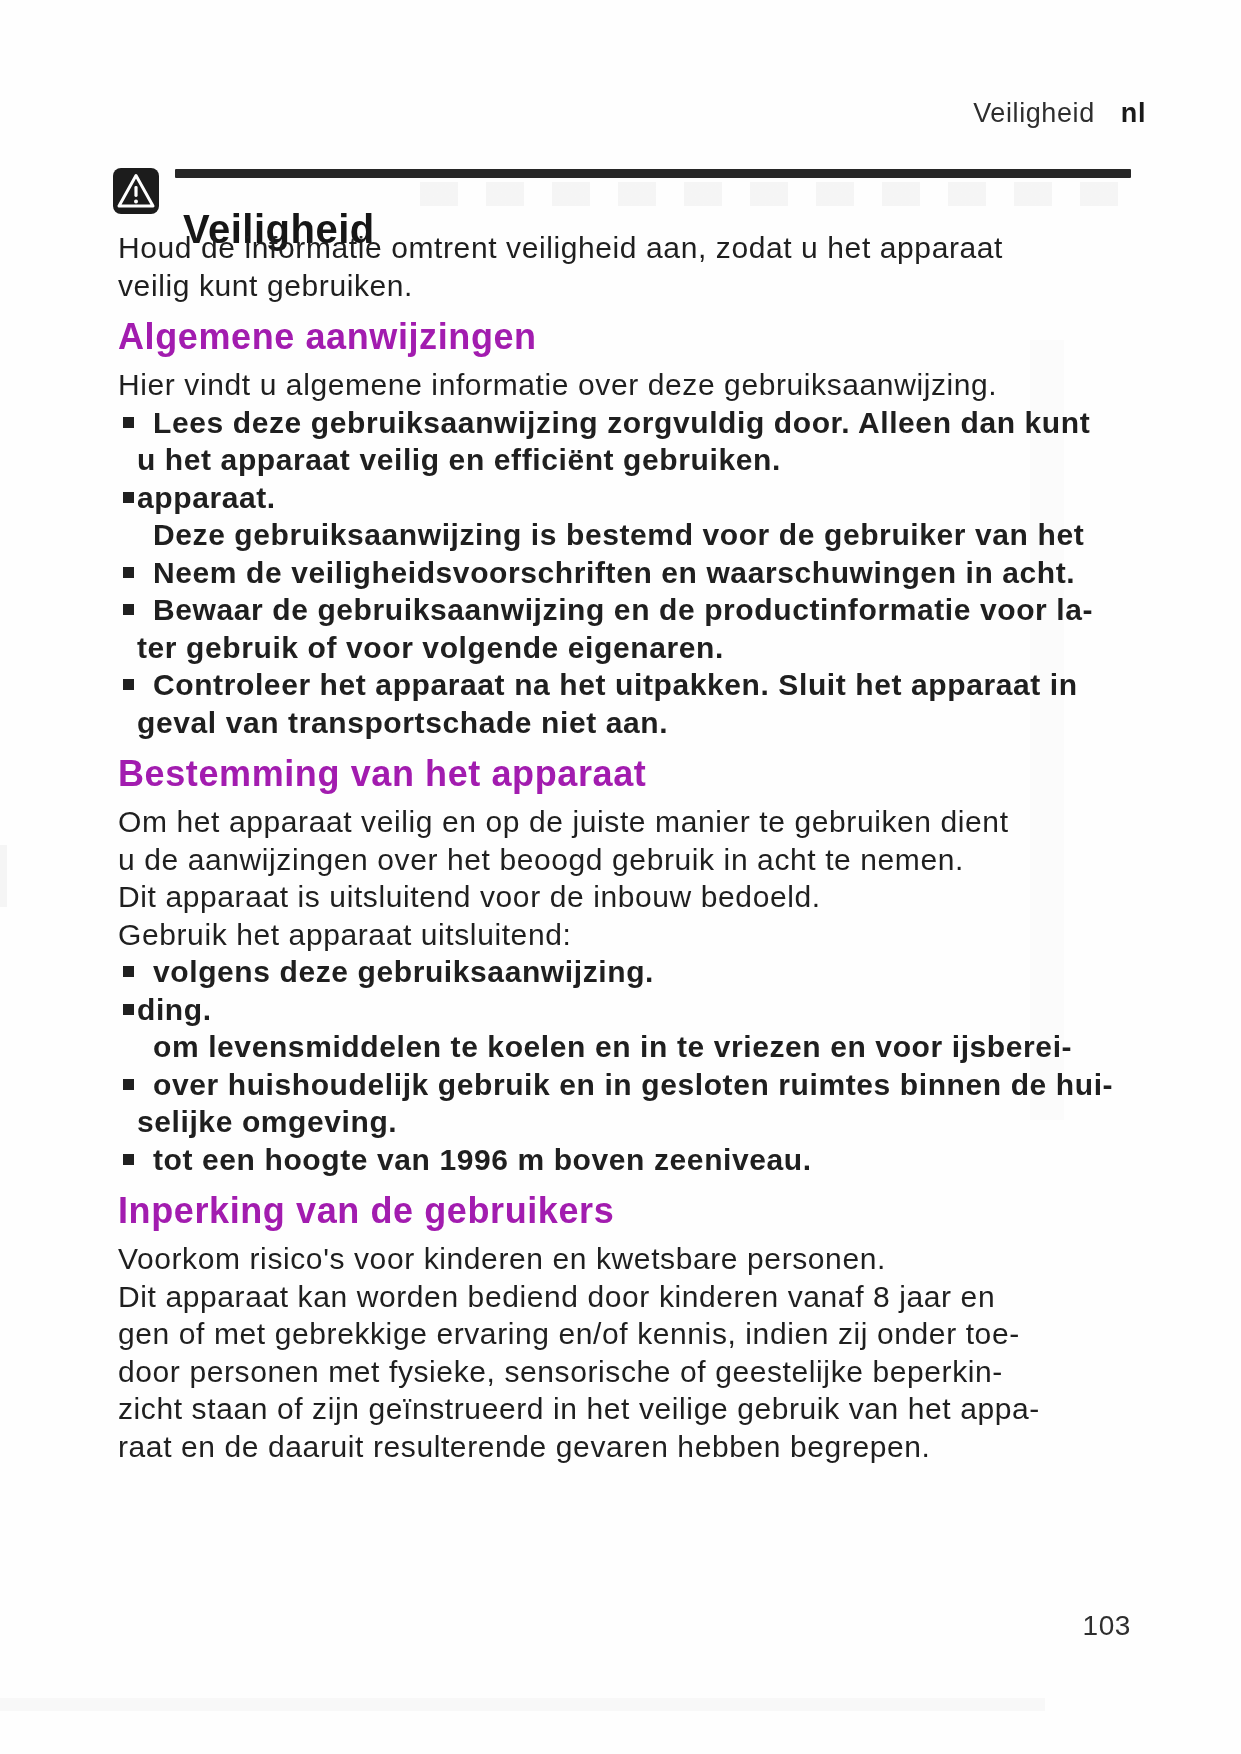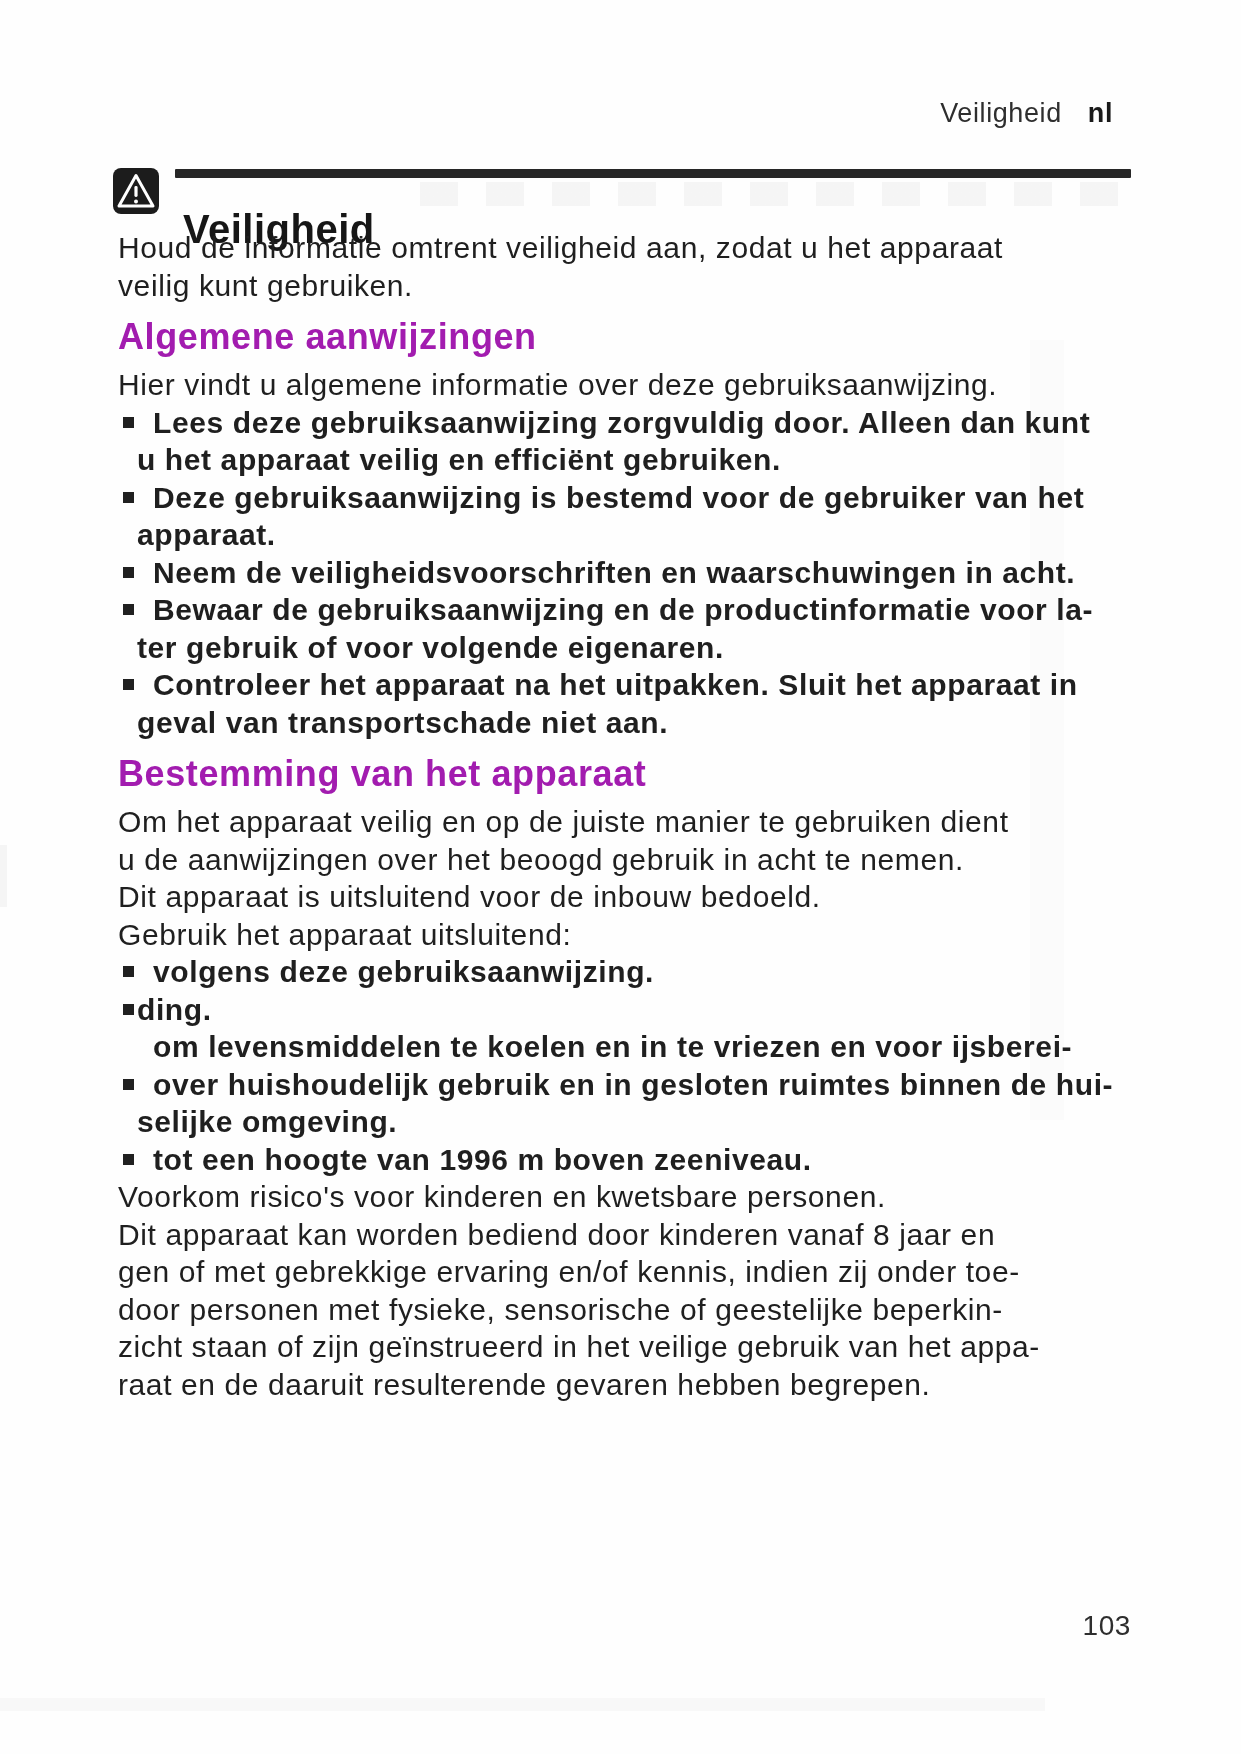--- a/index.html
+++ b/index.html
@@ -8,21 +8,21 @@
     width:1241px; height:1754px;
     margin:0 auto;
     background:#fefefe;
     overflow:hidden;
     font-family:"Liberation Sans","DejaVu Sans",sans-serif;
     color:#1f1f1f;
     -webkit-font-smoothing:antialiased;
   }
   
   .running-header {
-    position:absolute; top:97px; right:128px;
+    position:absolute; top:97px; right:95px;
     font-size:27px; line-height:32px; color:#2e2e2e;
     letter-spacing:0.6px; white-space:nowrap;
   }
   .running-header .lang { font-weight:700; margin-left:26px; color:#1a1a1a; }
 
   
   .icon-badge { position:absolute; left:112px; top:167px; width:48px; height:48px; }
   .chapter-rule {
     position:absolute; left:175px; top:169px;
     width:956px; height:9px; background:#272727; border-radius:1px;
@@ -104,22 +104,22 @@
     <h2 class="sub">Algemene aanwijzingen</h2>
     <div class="ln">Hier vindt u algemene informatie over deze gebruiksaanwijzing.</div>
     <ul class="blist">
       <li>
         <span class="sq"></span>
         <div class="ln first">Lees deze gebruiksaanwijzing zorgvuldig door. Alleen dan kunt</div>
         <div class="ln">u het apparaat veilig en efficiënt gebruiken.</div>
       </li>
       <li>
         <span class="sq"></span>
+        <div class="ln">apparaat.</div>
         <div class="ln first">Deze gebruiksaanwijzing is bestemd voor de gebruiker van het</div>
-        <div class="ln">apparaat.</div>
       </li>
       <li>
         <span class="sq"></span>
         <div class="ln first">Neem de veiligheidsvoorschriften en waarschuwingen in acht.</div>
       </li>
       <li>
         <span class="sq"></span>
         <div class="ln first">Bewaar de gebruiksaanwijzing en de productinformatie voor la-</div>
         <div class="ln">ter gebruik of voor volgende eigenaren.</div>
       </li>
@@ -149,20 +149,21 @@
         <span class="sq"></span>
         <div class="ln first">over huishoudelijk gebruik en in gesloten ruimtes binnen de hui-</div>
         <div class="ln">selijke omgeving.</div>
       </li>
       <li>
         <span class="sq"></span>
         <div class="ln first">tot een hoogte van 1996 m boven zeeniveau.</div>
       </li>
     </ul>
 
+    <h2 class="sub">Inperking van de gebruikers</h2>
     <div class="ln">Voorkom risico's voor kinderen en kwetsbare personen.</div>
     <div class="ln">Dit apparaat kan worden bediend door kinderen vanaf 8 jaar en</div>
     <div class="ln">gen of met gebrekkige ervaring en/of kennis, indien zij onder toe-</div>
     <div class="ln">door personen met fysieke, sensorische of geestelijke beperkin-</div>
     <div class="ln">zicht staan of zijn geïnstrueerd in het veilige gebruik van het appa-</div>
     <div class="ln">raat en de daaruit resulterende gevaren hebben begrepen.</div>
   </div>
 
   <div class="page-number">103</div>
 </div>

